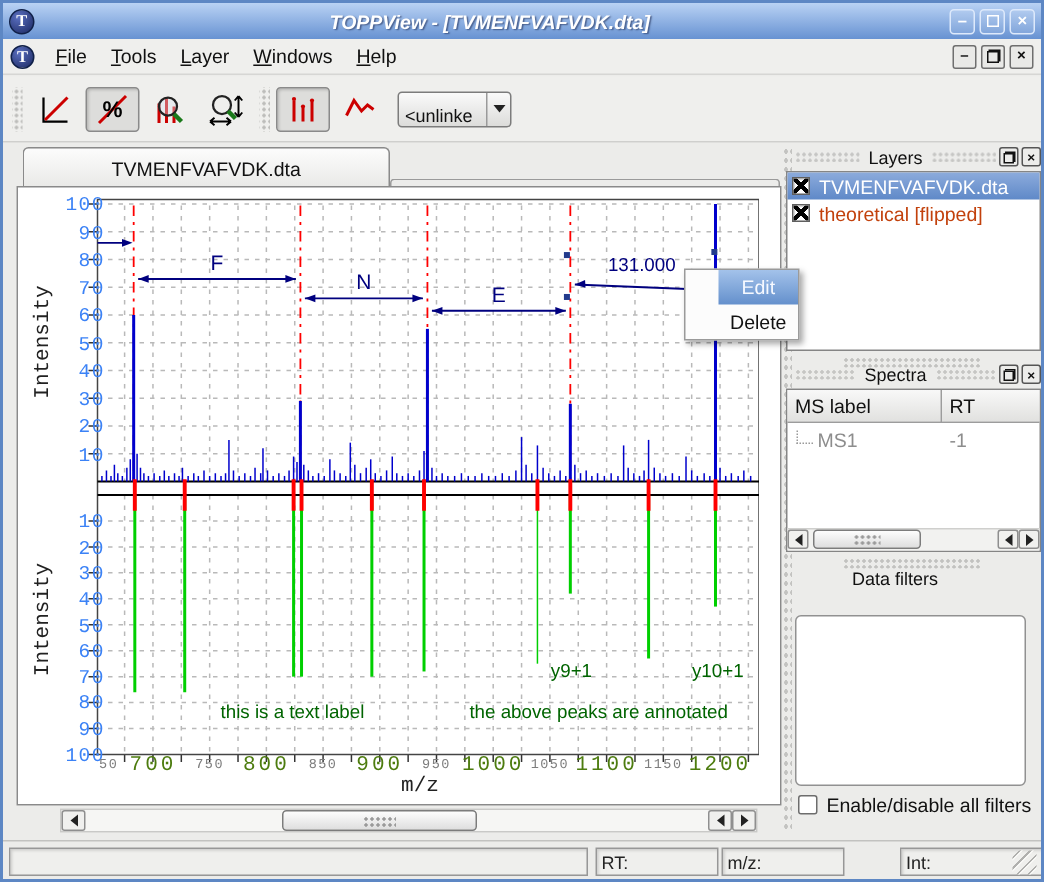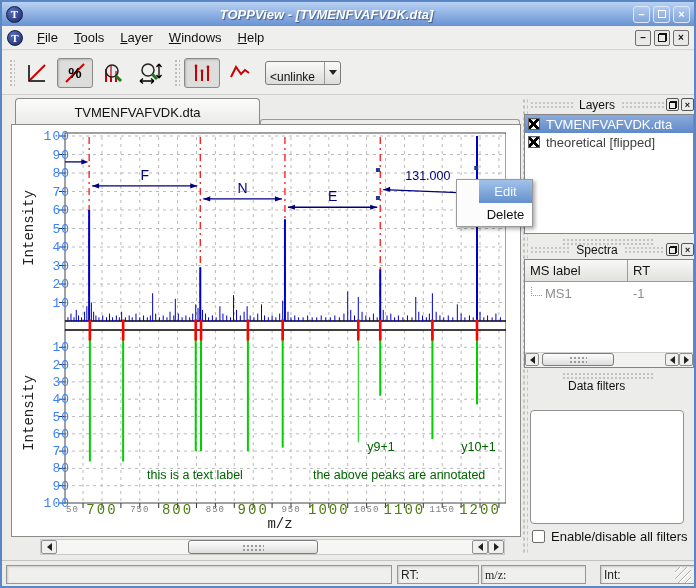--- a/index.html
+++ b/index.html
@@ -71,21 +71,21 @@
          background-image:radial-gradient(#c3c3c1 1px,transparent 1.3px);background-size:4px 6px;}
   .panel-header{position:absolute;height:15px;display:flex;align-items:center;}
   .pdots{flex:1;height:7px;background-image:radial-gradient(#c6c6c4 1px,transparent 1.3px);background-size:4px 4px;}
   .panel-title{padding:0 6px;font-size:12px;color:#111;white-space:nowrap;}
   .ph-btn{width:13px;height:13px;margin-left:2px;border:1px solid #555;border-radius:2px;background:#ececea;
           display:flex;align-items:center;justify-content:center;font:bold 9px "Liberation Sans",sans-serif;color:#111;}
   .ph-btn .icon-restore{width:8px;height:8px;}
   .ph-btn .icon-restore::before{width:5px;height:5px;}
   .ph-btn .icon-restore::after{width:5px;height:5px;background:#ececea;}
   .listbox{position:absolute;background:#fff;border:1px solid #858585;}
-  .layer-row{height:18px;display:flex;align-items:center;padding-left:3px;font-size:13px;color:#404040;}
+  .layer-row{height:18px;display:flex;align-items:center;padding-left:3px;font-size:13px;color:#c2410c;}
   .layer-row.selected{background:linear-gradient(#8cabdc,#5f89c8);color:#fff;}
   .cb{width:12px;height:12px;border:1px solid #5f5f5f;background:#fff;flex:0 0 auto;
       box-shadow:inset 1px 1px 1px rgba(0,0,0,.2);}
   .cb.checked{background-image:linear-gradient(45deg,transparent 40%,#000 40%,#000 60%,transparent 60%),
               linear-gradient(135deg,transparent 40%,#000 40%,#000 60%,transparent 60%);}
   .layer-label{margin-left:6px;white-space:nowrap;}
   .hsplit{position:absolute;width:92px;height:7px;
           background-image:radial-gradient(#c2c2c0 1px,transparent 1.3px);background-size:4px 4px;}
   .col-hdr{position:absolute;top:0;height:22px;background:linear-gradient(#f8f8f8,#e1e1df);
            border-right:1px solid #9c9c9c;border-bottom:1px solid #9c9c9c;
@@ -620,18 +620,18 @@
   <div class="filters-check-label">Enable/disable all filters</div>
 
   <div class="ctx-menu" id="ctx-menu">
       <div class="ctx-item hover">Edit</div>
       <div class="ctx-item">Delete</div>
     </div>
 
   <div class="statusbar">
     <div class="sfield" style="left:4px;width:386px;"></div>
     <div class="sfield" style="left:395px;width:82px;">RT:</div>
-    <div class="sfield" style="left:479px;width:105px;font-family:Liberation Serif, serif;">m/z:</div>
+    <div class="sfield" style="left:479px;width:82px;">m/z:</div>
     <div class="sfield" style="left:563px;width:111px;margin-left:35px;">Int:</div>
     <div class="resize-grip"></div>
   </div>
 
 </div>
 
 </body></html>

